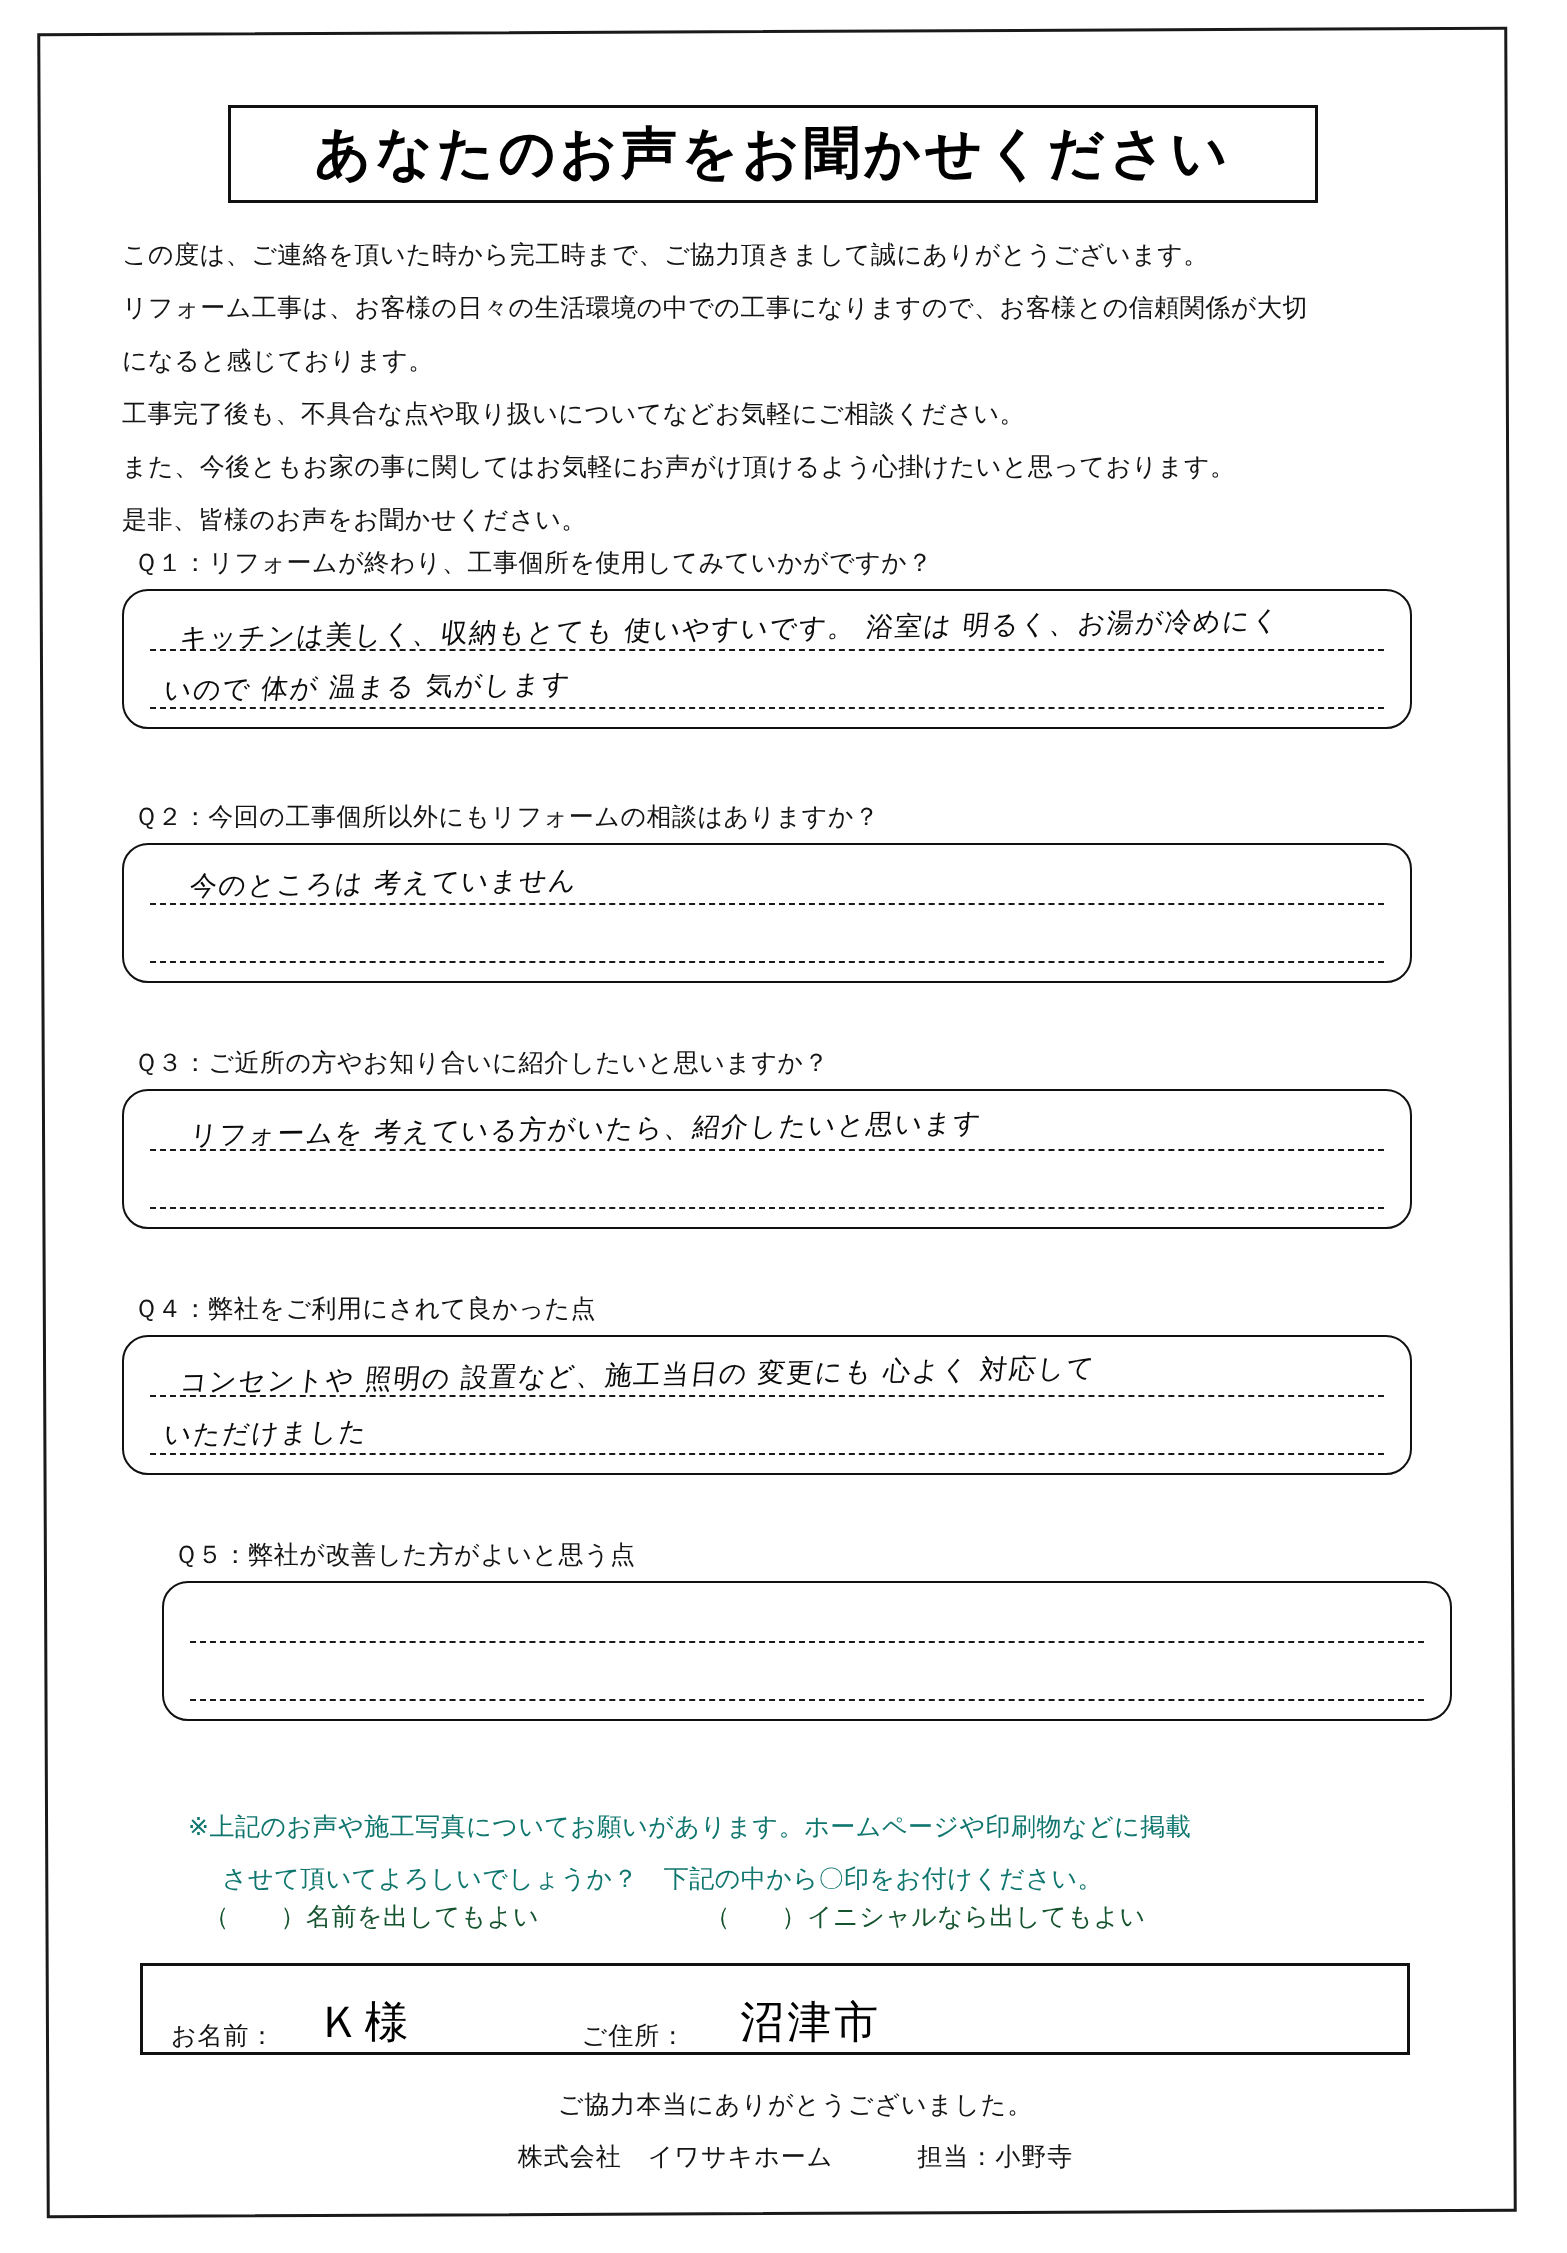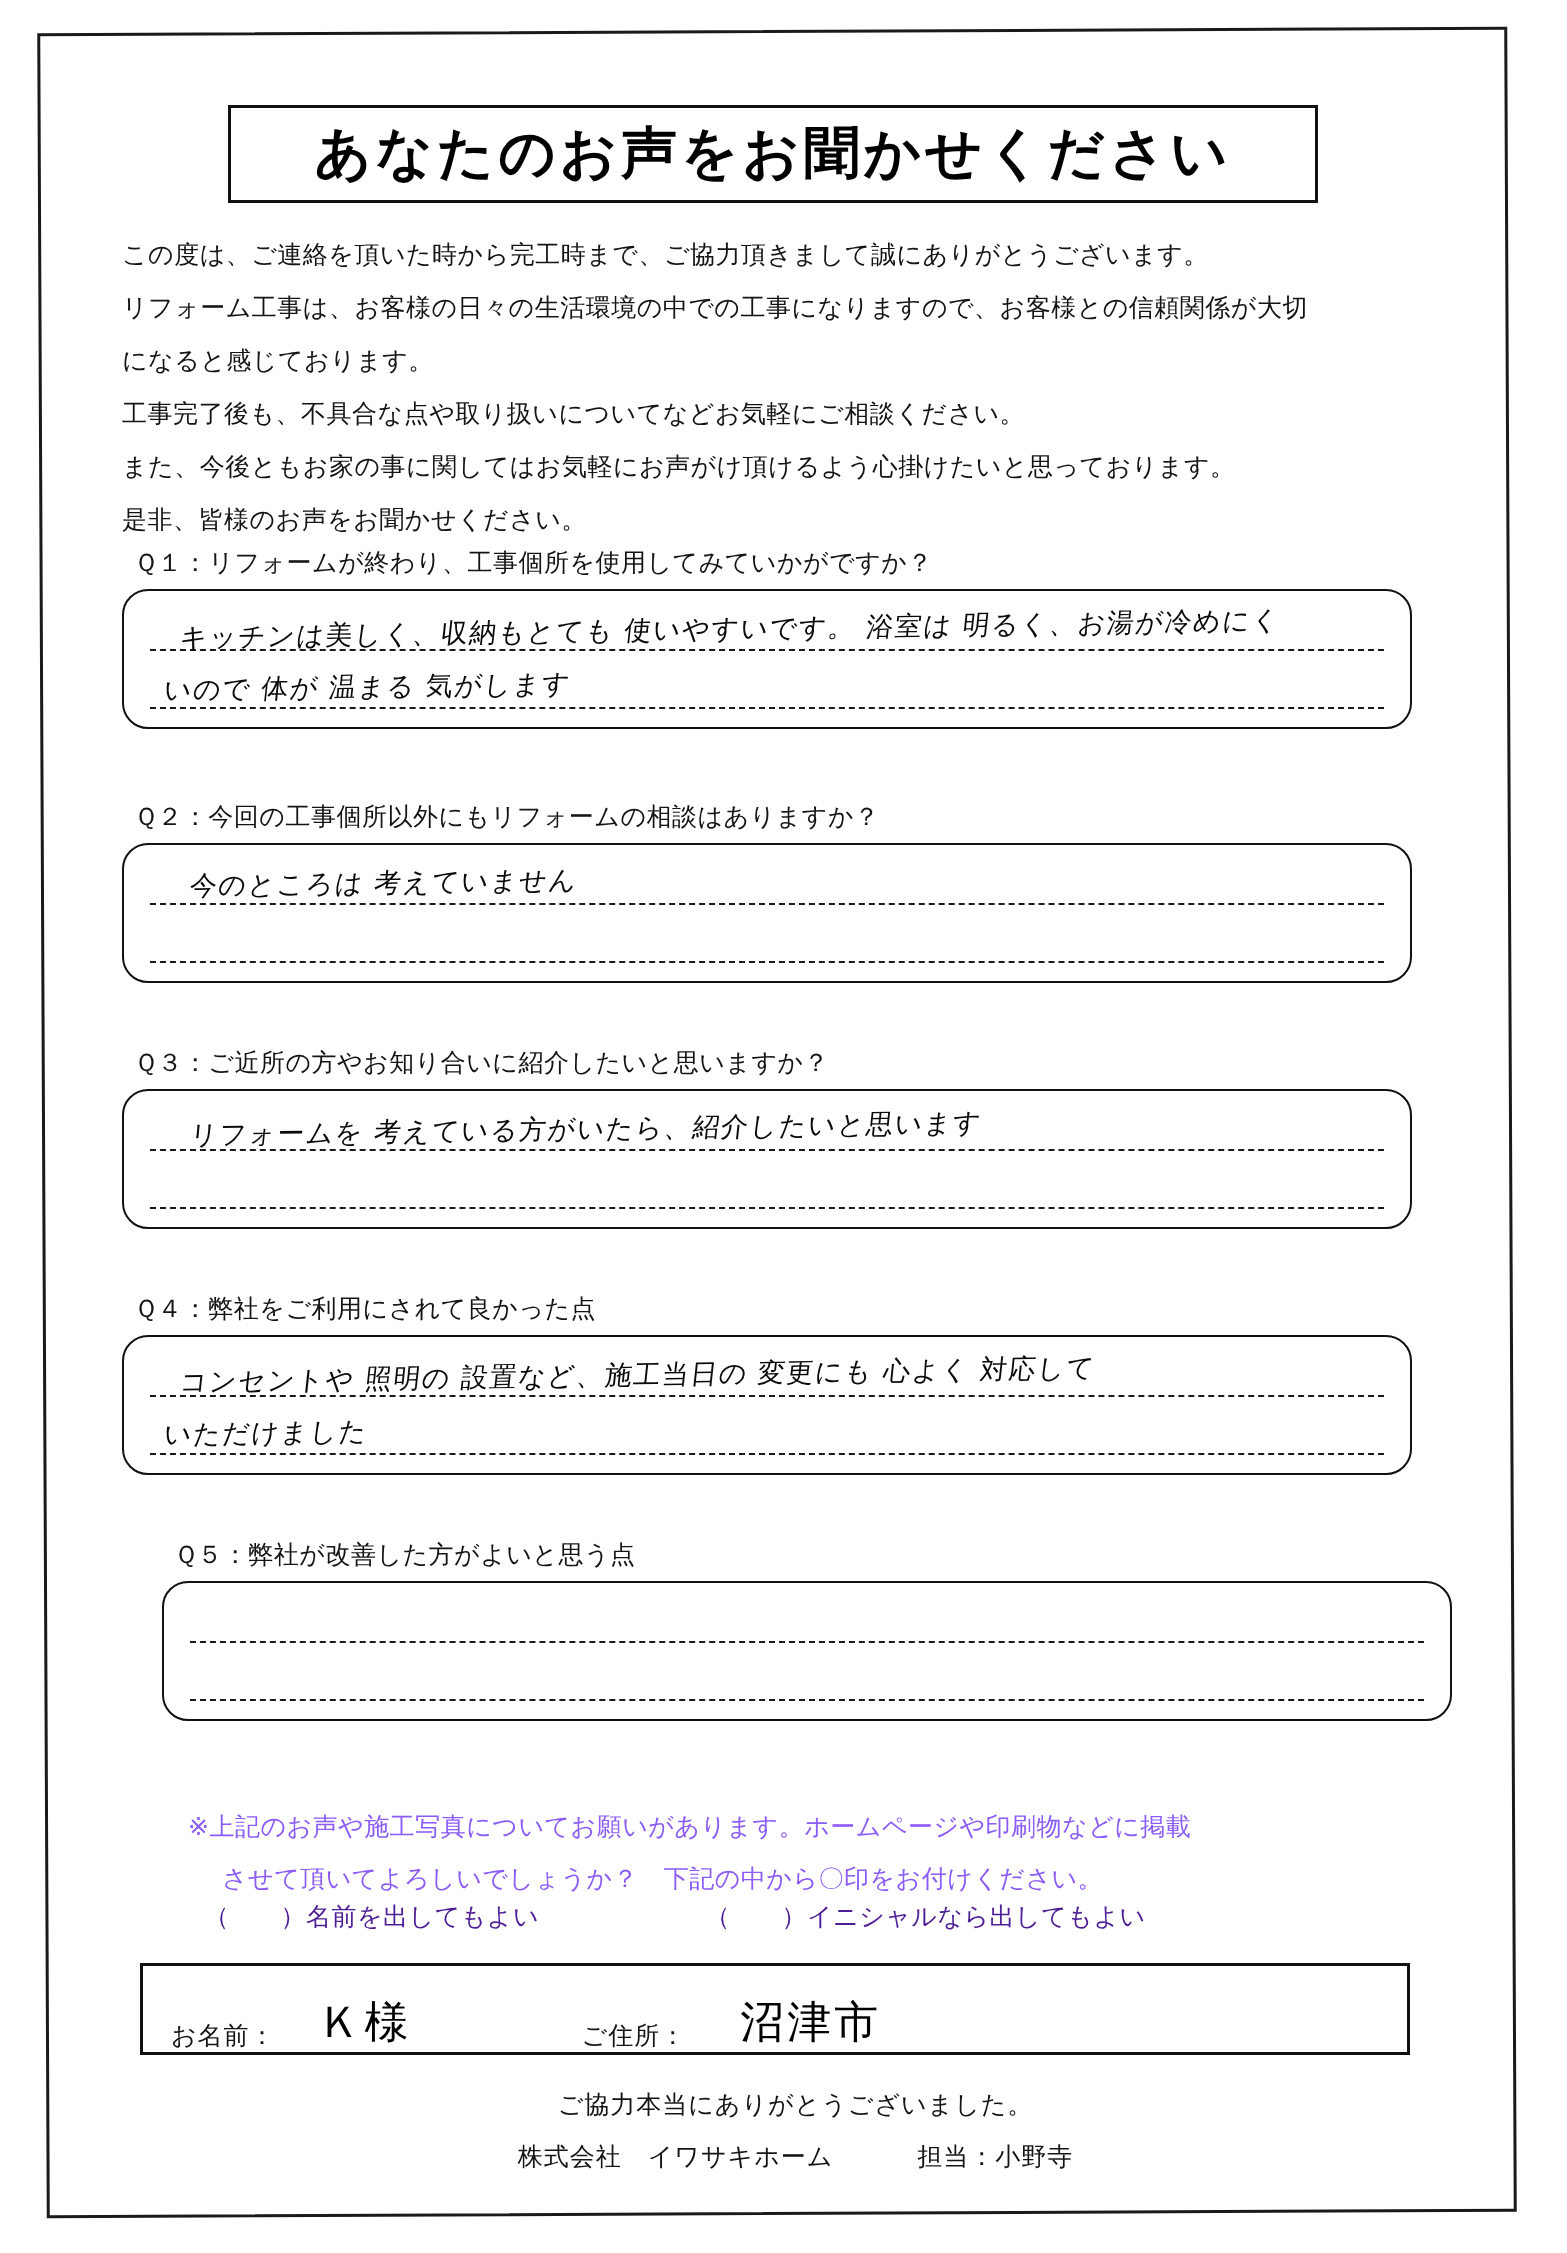--- a/index.html
+++ b/index.html
@@ -122,37 +122,37 @@
   .notice {
     position: absolute;
     left: 188px;
     top: 1800px;
     width: 1250px;
   }
   .notice-line {
     font-size: 25px;
     line-height: 52px;
     letter-spacing: 0.5px;
-    color: #8b5cf6;
+    color: #0f766e;
     white-space: nowrap;
   }
   .notice-line.indent { padding-left: 34px; }
 
   .option-row {
     position: absolute;
     left: 188px;
     top: 1900px;
     width: 1250px;
     display: flex;
     align-items: center;
   }
   .option {
     font-size: 25px;
     letter-spacing: 0.5px;
-    color: #4c1d95;
+    color: #14532d;
     white-space: nowrap;
   }
   .option-1 { margin-left: 16px; }
   .option-2 { margin-left: 166px; }
 
   
   .name-bar {
     position: absolute;
     left: 140px;
     top: 1963px;

